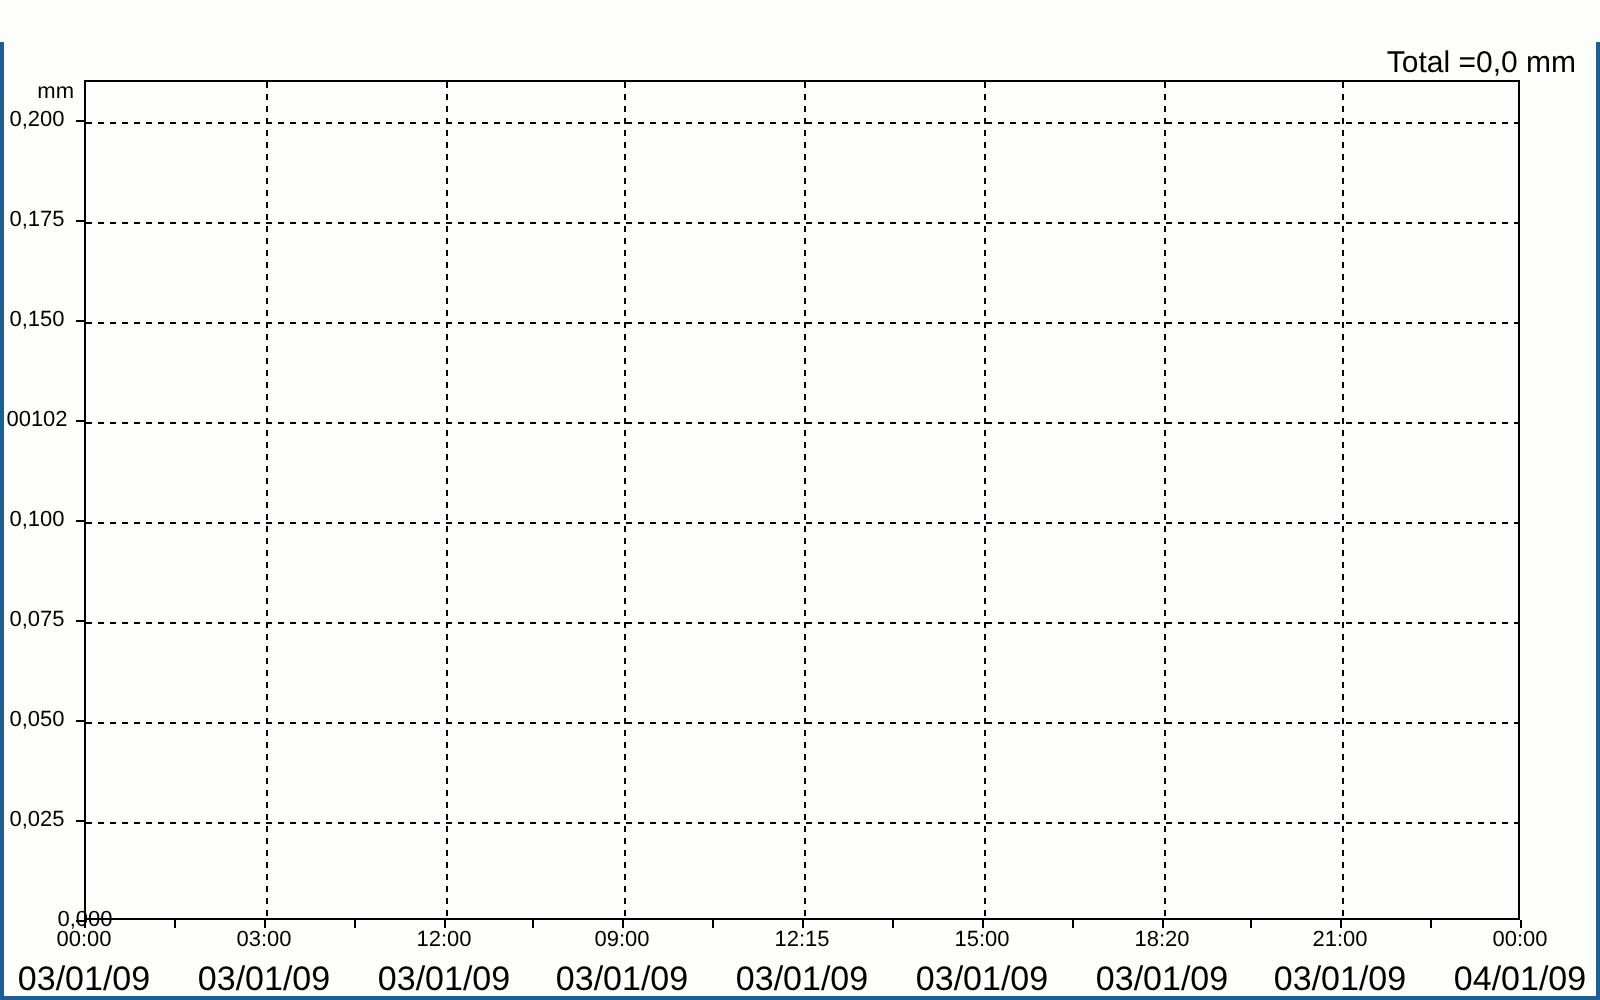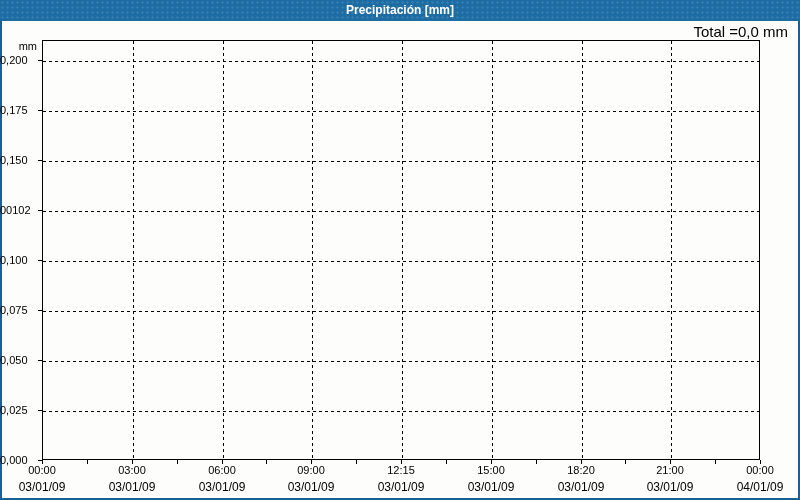--- a/index.html
+++ b/index.html
@@ -27,45 +27,42 @@
   }
   .hgrid {
     position:absolute; left:0; width:100%; height:1px;
     background:repeating-linear-gradient(to right, #000 0 3px, transparent 3px 6px);
   }
   .vgrid {
     position:absolute; top:0; height:100%; width:1px;
     background:repeating-linear-gradient(to bottom, #000 0 3px, transparent 3px 6px);
   }
   .ylab {
-    position:absolute; left:0; width:37px; text-align:left;
+    position:absolute; left:0; width:37px; text-align:center;
     font-size:11px; color:#000; height:14px; line-height:14px;
   }
   .ytick { position:absolute; width:4px; height:1px; background:#000; left:38px; }
   .xtick { position:absolute; width:1px; height:4px; background:#000; top:460px; }
   .xtime {
     position:absolute; width:60px; text-align:center; top:464px;
     font-size:11px; color:#000;
   }
   .xdate {
     position:absolute; width:70px; text-align:center; top:480px;
-    font-size:12px; color:#000;
+    font-size:17px; color:#000;
   }
   #unit-label {
     position:absolute; left:0; width:37px; text-align:right; top:39px;
     font-size:11px; color:#000; height:14px; line-height:14px;
   }
 </style>
 </head>
 <body>
 
 <div id="window">
-  <div id="titlebar" style="background-color: rgb(29, 109, 164);">
-    <span>Precipitación [mm]</span>
-  </div>
   <div id="frame-left" class="frame" style="background: rgb(29, 95, 148);"></div>
   <div id="frame-right" class="frame" style="background: rgb(29, 95, 148);"></div>
   <div id="frame-bottom" class="frame" style="background: rgb(29, 95, 148);"></div>
 
   <div id="total-label">Total =0,0 mm</div>
   <div id="unit-label">mm</div>
 
   <div id="plot-area">
       <div class="hgrid" style="top: 20px;"></div>
       <div class="hgrid" style="top: 70px;"></div>
@@ -94,26 +91,26 @@
     <div class="ylab" style="top: 203px;">00102</div>
     <div class="ytick" style="top: 260px;"></div>
     <div class="ylab" style="top: 253px;">0,100</div>
     <div class="ytick" style="top: 310px;"></div>
     <div class="ylab" style="top: 303px;">0,075</div>
     <div class="ytick" style="top: 360px;"></div>
     <div class="ylab" style="top: 353px;">0,050</div>
     <div class="ytick" style="top: 410px;"></div>
     <div class="ylab" style="top: 403px;">0,025</div>
     <div class="ytick" style="top: 460px;"></div>
-    <div class="ylab" style="top: 453px;">0,000</div>
+    <div class="ylab" style="top: 453px; padding-left: 24px;">0,000</div>
     <div class="xtime" style="left: 12px;">00:00</div>
     <div class="xdate" style="left: 7px;">03/01/09</div>
     <div class="xtime" style="left: 102px;">03:00</div>
     <div class="xdate" style="left: 97px;">03/01/09</div>
-    <div class="xtime" style="left: 192px;">06:00</div>
+    <div class="xtime" style="left: 192px;">12:00</div>
     <div class="xdate" style="left: 187px;">03/01/09</div>
     <div class="xtime" style="left: 281px;">09:00</div>
     <div class="xdate" style="left: 276px;">03/01/09</div>
     <div class="xtime" style="left: 371px;">12:15</div>
     <div class="xdate" style="left: 366px;">03/01/09</div>
     <div class="xtime" style="left: 461px;">15:00</div>
     <div class="xdate" style="left: 456px;">03/01/09</div>
     <div class="xtime" style="left: 551px;">18:20</div>
     <div class="xdate" style="left: 546px;">03/01/09</div>
     <div class="xtime" style="left: 640px;">21:00</div>

